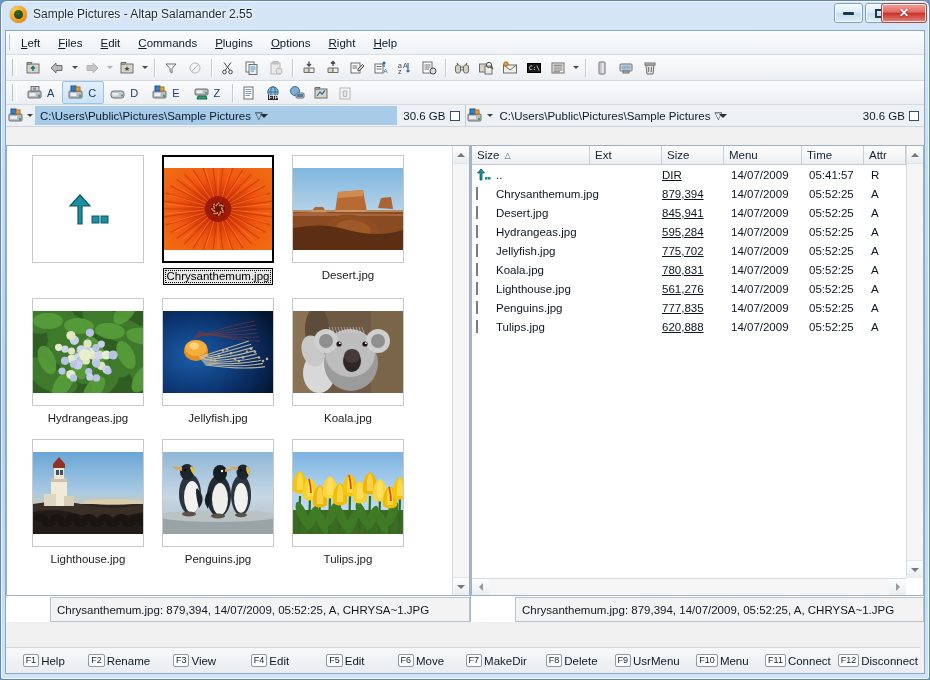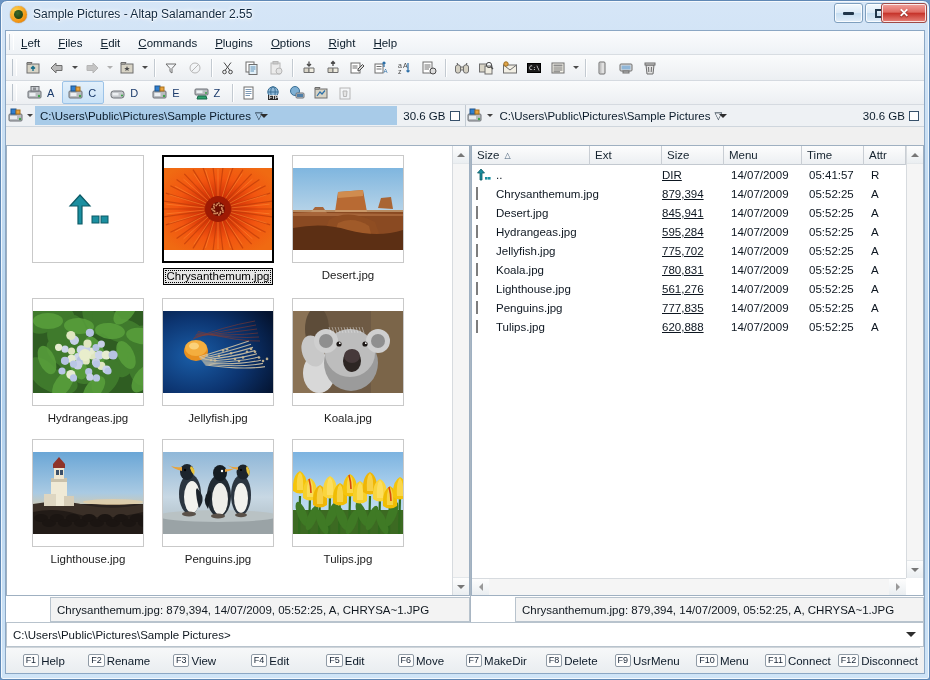--- a/index.html
+++ b/index.html
@@ -1255,24 +1255,20 @@
                 <span class="sb-tri-rt"></span>
               </div>
           </div>
         </div>
         <div class="panel-status">
           <span>Chrysanthemum.jpg: 879,394, 14/07/2009, 05:52:25, A, CHRYSA~1.JPG</span>
         </div>
       </div>
     </div>
 
-    <div id="cmdline">
-      <span>C:\Users\Public\Pictures\Sample Pictures&gt;</span>
-      <span id="cmd-caret"></span>
-    </div>
 
     <div id="fkeys">
         <div class="fk">
           <span class="fk-num">F1</span>
           <span class="fk-lbl">Help</span>
         </div>
         <div class="fk">
           <span class="fk-num">F2</span>
           <span class="fk-lbl">Rename</span>
         </div>

